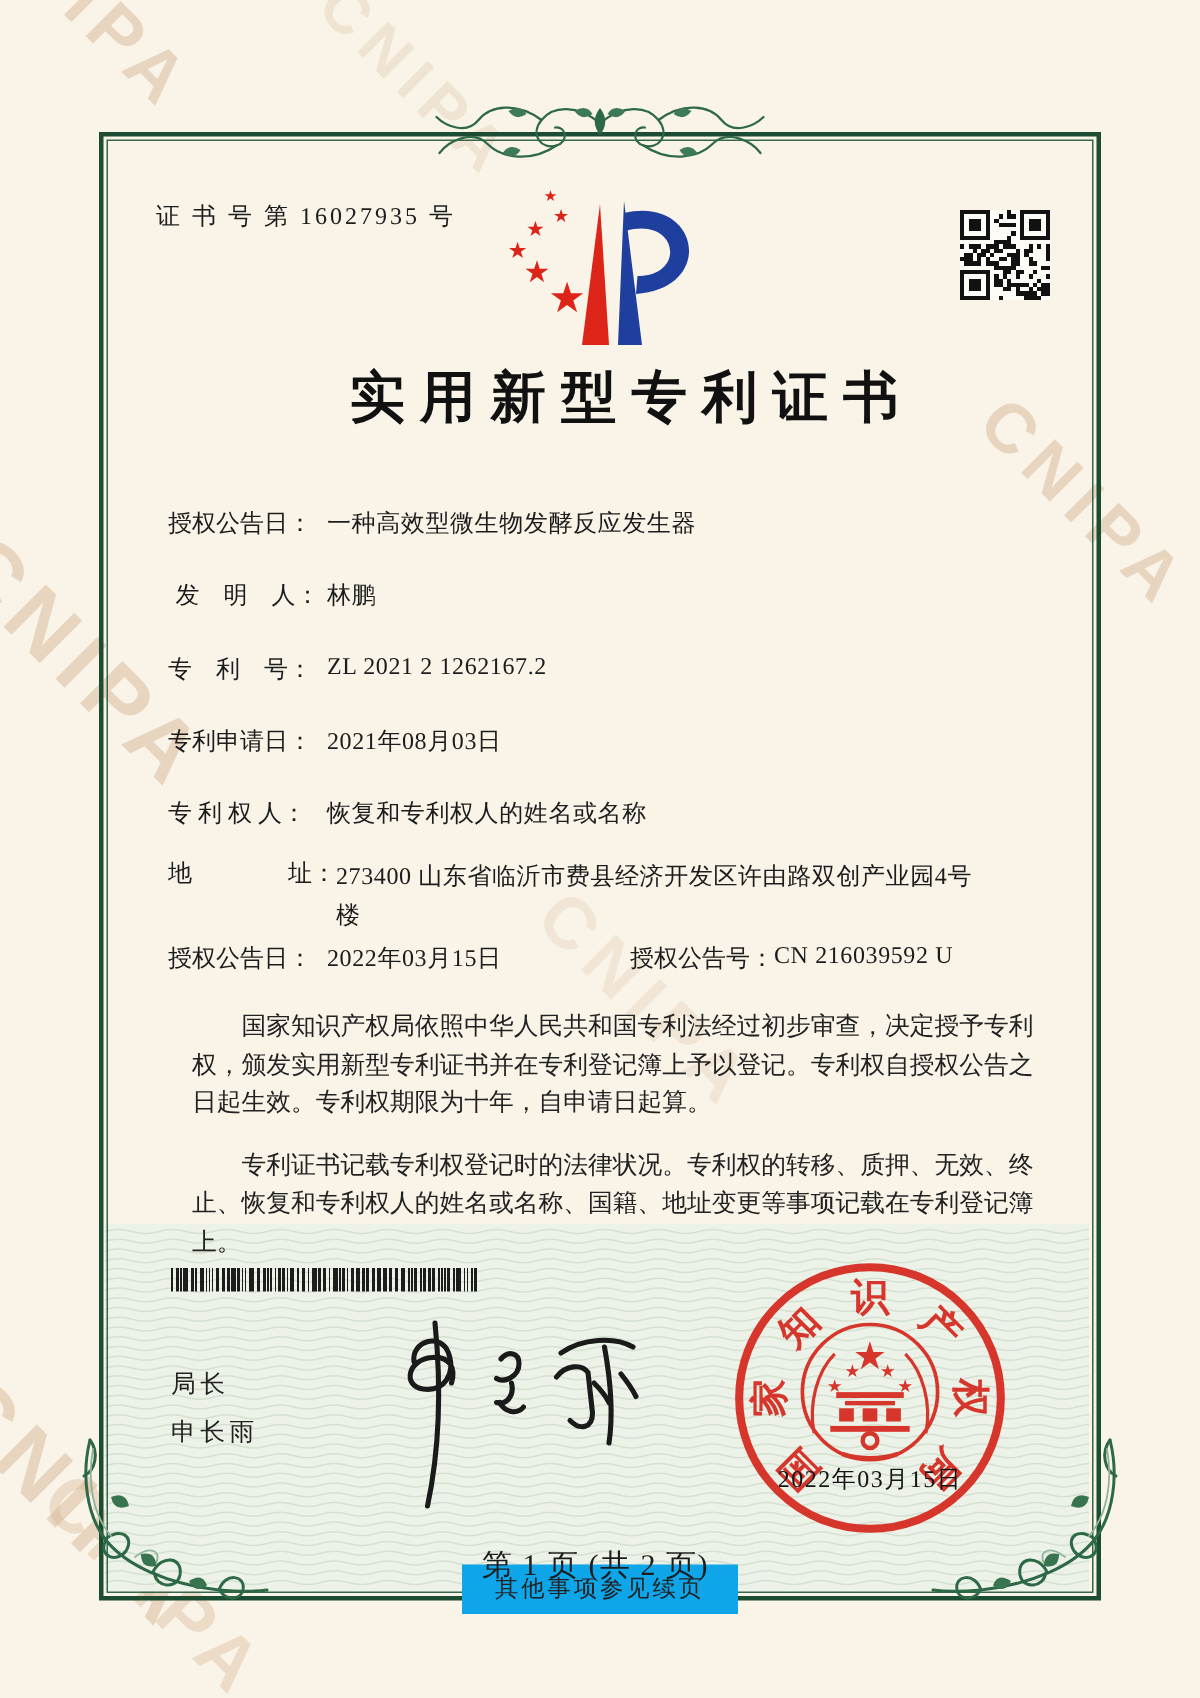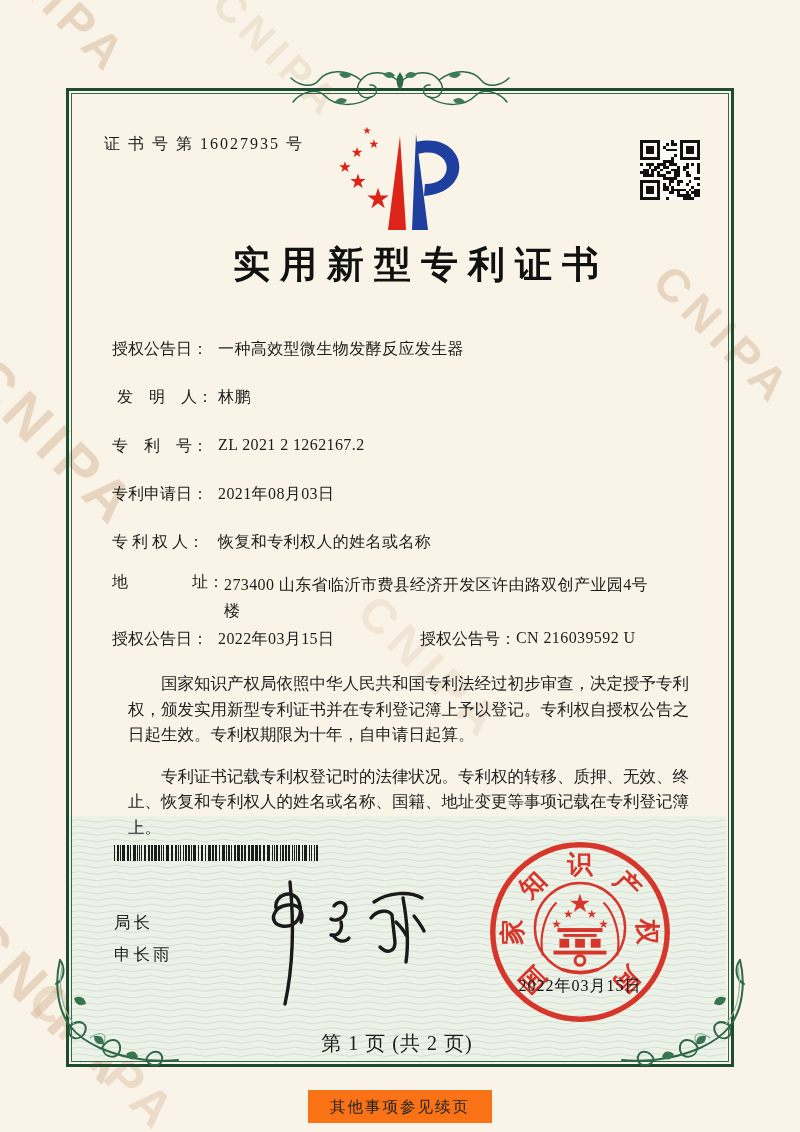--- a/index.html
+++ b/index.html
@@ -56,21 +56,21 @@
   .signer-title{left:114px;top:912px;font-family:"Liberation Sans","DejaVu Sans",sans-serif;font-size:16.5px;letter-spacing:3px;z-index:4;color:#222;}
   .signer-name{left:114px;top:944px;font-family:"Liberation Sans","DejaVu Sans",sans-serif;font-size:16.5px;letter-spacing:3px;z-index:4;color:#222;}
   .signature{left:238px;top:872px;z-index:5;}
   .seal{left:482px;top:834px;z-index:4;opacity:0.93;}
   .seal-date{
     left:498px;top:976px;width:164px;text-align:center;
     font-size:16px;letter-spacing:1px;color:#141414;z-index:5;
   }
   .page-info{left:66px;top:1030px;width:662px;text-align:center;font-size:20px;z-index:4;letter-spacing:1px;}
   .note-box{
-    left:308px;top:1090px;width:184px;height:33px;background:#f97316;
+    left:308px;top:1043px;width:184px;height:33px;background:#0ea5e9;
     z-index:3;text-align:center;line-height:33px;font-size:15.5px;letter-spacing:2px;color:#222;
   }
   .flourish-top{left:283px;top:66px;z-index:4;}
   .corner-bl{left:50px;top:958px;z-index:4;}
   .corner-br{left:620px;top:958px;z-index:4;transform:scaleX(-1);}
 </style>
 </head>
 <body>
 
 <div class="wm" style="left:-34px;top:-26px;font-size:48px;">CNIPA</div>

